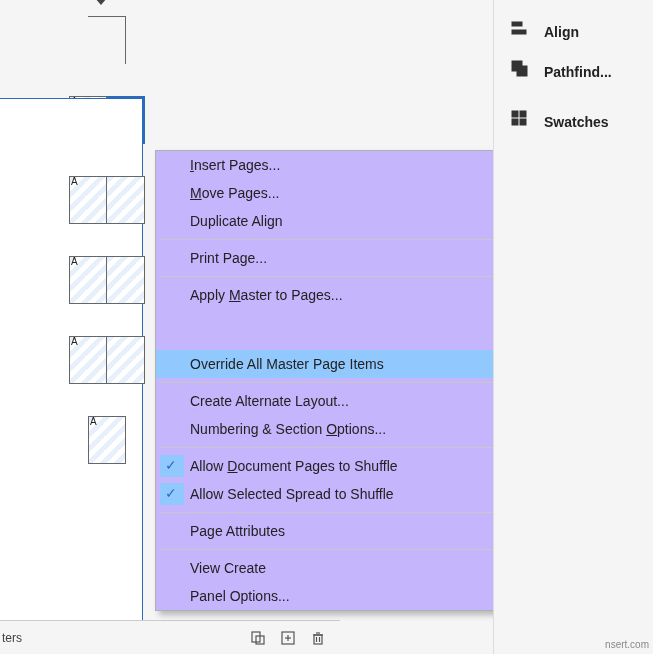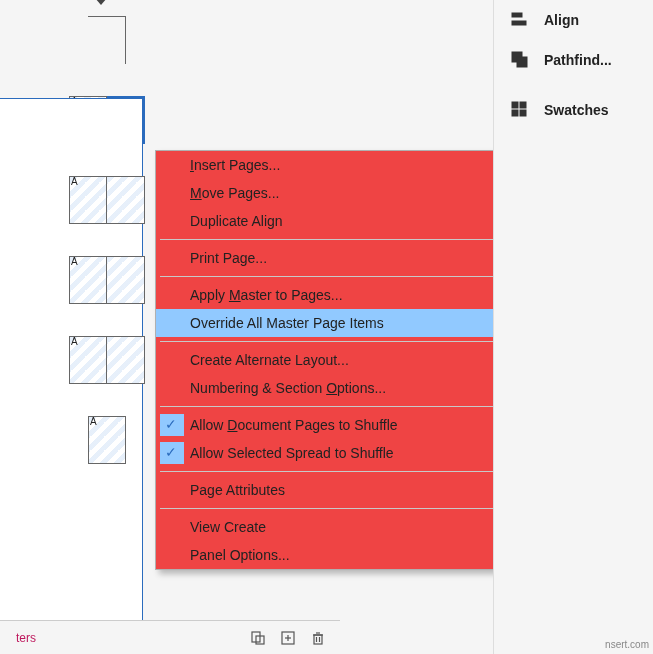--- a/index.html
+++ b/index.html
@@ -23,40 +23,40 @@
   .pg .tag { position:absolute; top:0; font-size:10px; padding:0 1px; line-height:10px; }
   .pg .tag.left  { left:0; }
   .pg .tag.right { right:0; }
   .pg.left-page  .tag { left:0; }
   .pg.right-page .tag { right:0; }
 
   
   .pg.tex { background-image: linear-gradient(135deg, rgba(120,170,230,.18) 25%, transparent 25%, transparent 50%, rgba(120,170,230,.18) 50%, rgba(120,170,230,.18) 75%, transparent 75%); background-size: 14px 14px; }
 
   .footer { position:absolute; left:0; bottom:0; width:340px; height:34px; border-top:1px solid #ccc; background:#f5f5f5; display:flex; align-items:center; }
-  .footer .left-label { font-size:12px; color:#be185d; padding-left:16px; flex:0 0 auto; }
+  .footer .left-label { font-size:12px; color:#404040; padding-left:2px; flex:0 0 auto; }
   .footer .tools { margin-left:auto; display:flex; gap:14px; padding-right:14px; }
   .footer .tools span { width:16px; height:16px; display:flex; align-items:center; justify-content:center; cursor:pointer; }
   .footer .tools svg { stroke:#555; fill:none; stroke-width:1.2; }
 
   
-  .ctx { position:absolute; left:155px; top:150px; width:475px; background:#ef4444; border:1px solid #b0b0b0; box-shadow:4px 4px 6px rgba(0,0,0,.25); }
+  .ctx { position:absolute; left:155px; top:150px; width:475px; background:#c4b5fd; border:1px solid #b0b0b0; box-shadow:4px 4px 6px rgba(0,0,0,.25); }
   .ctx .row { display:flex; align-items:center; height:28px; padding:0 18px 0 34px; position:relative; cursor:default; }
-  .ctx .row.hot { background:#91c9ff; }
+  .ctx .row.hot { background:#91c9ff;margin-top:41px; }
   .ctx .row .lbl { flex:1; white-space:nowrap; overflow:hidden; text-overflow:ellipsis; }
   .ctx .row .sc  { color:#333; padding-left:20px; }
   .ctx .row .sub { position:absolute; right:8px; top:9px; width:0; height:0; border-top:5px solid transparent; border-bottom:5px solid transparent; border-left:6px solid #555; }
   .ctx .sep { height:1px; background:#c8c8c8; margin:4px 4px; }
   .ctx .chkbox { position:absolute; left:4px; top:3px; width:24px; height:22px; background:#91c9ff; }
   .ctx .chkbox::after{ content:"✓"; position:absolute; left:5px; top:2px; color:#2a6bbd; font-size:14px; }
   .underline { text-decoration: underline; text-decoration-thickness:1px; }
 
   
   .right { position:absolute; right:0; top:0; width:160px; height:654px; background:#f5f5f5; border-left:1px solid #ddd; }
-  .right .item { display:flex; align-items:center; height:40px; padding-left:16px; gap:16px; cursor:pointer; }
+  .right .item { display:flex; align-items:flex-end; height:40px; padding-left:16px; gap:16px; cursor:pointer; }
   .right .item svg { stroke:#333; fill:#333; }
   .right .div { height:10px; }
   .right .lbl { font-weight:600; font-size:14px; }
 
   .watermark { position:absolute; right:4px; bottom:4px; font-size:10px; color:#888; }
 </style>
 </head>
 <body>
 
 <div class="pages-panel">

